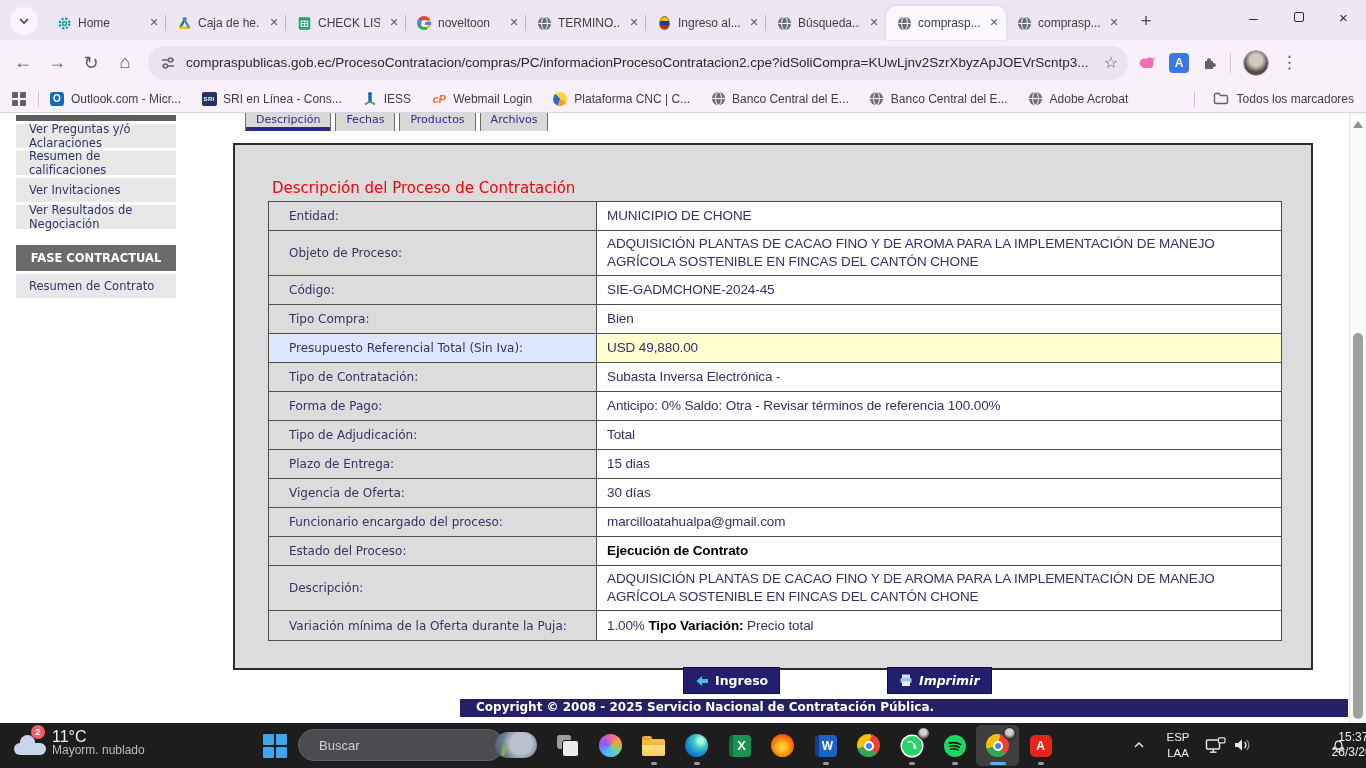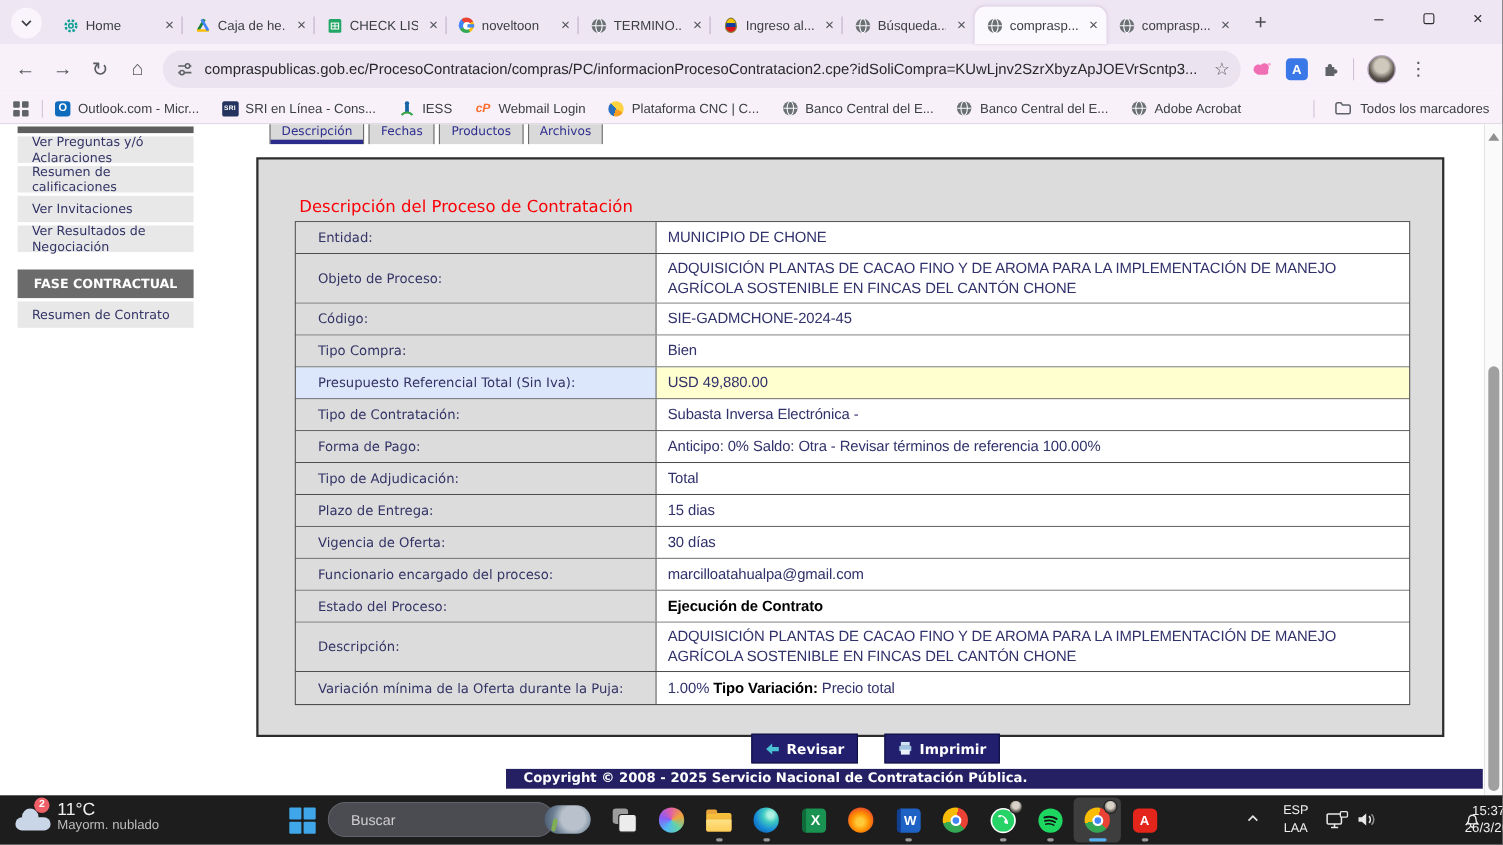--- a/index.html
+++ b/index.html
@@ -70,21 +70,21 @@
   .tlabel{width:328px;background:#dcdcdc;border-right:1px solid #4d4d4d;display:flex;align-items:center;padding:4px 8px 4px 20px;font-family:"DejaVu Sans",sans-serif;font-size:12px;color:#333366;}
   .tvalue{flex:1;background:#ffffff;display:flex;align-items:center;padding:4px 10px;font-size:13.5px;color:#31316b;letter-spacing:-.1px;}
   .tvalue .inner{max-width:640px;line-height:18px;}
   .trow.hl .tlabel{background:#dde7fb;}
   .trow.hl .tvalue{background:#ffffcf;}
   .tvalue.vbold{font-weight:bold;color:#000;}
   .vb{font-weight:bold;color:#000;}
 
   .pbtn{position:absolute;top:554px;height:27px;background:#221f6e;border:1px solid #101043;color:#fff;font-family:"DejaVu Sans",sans-serif;font-weight:bold;font-size:12.5px;display:flex;align-items:center;gap:6px;padding:0 11px;cursor:pointer;}
   .pbtn-regresar{left:683px;}
-  .pbtn-imprimir{left:804px;}
+  .pbtn-imprimir{left:887px;font-style:italic;}
 
   .page-footer{position:absolute;left:460px;top:586px;width:888px;height:18px;background:#252063;color:#fff;font-family:"DejaVu Sans",sans-serif;font-weight:bold;font-size:12px;line-height:17px;padding-left:16px;}
 
   .scrollbar{position:absolute;right:0;top:0;width:17px;height:610px;background:#fafafa;border-left:1px solid #e5e5e5;}
   .sb-up{position:absolute;top:8px;left:3px;width:0;height:0;border-left:5px solid transparent;border-right:5px solid transparent;border-bottom:7px solid #8f8f8f;}
   .sb-thumb{position:absolute;top:220px;left:3px;width:10px;height:386px;background:#a0a0a0;border-radius:5px;}
 
   
   .taskbar{position:absolute;left:0;top:723px;width:1366px;height:45px;background:#1d1d1d;color:#e8e8e8;}
   .weather{position:absolute;left:14px;top:8px;width:36px;height:26px;}
@@ -466,21 +466,21 @@
               <span class="inner"><span>1.00% </span><span class="vb">Tipo Variación:</span><span> Precio total</span></span>
             </div>
           </div>
         </div>
     </div>
 
     <button class="pbtn pbtn-regresar">
       <svg width="14" height="12" viewBox="0 0 14 12">
           <path d="M7 1 L1.5 6 L7 11 L7 8 L13 8 L13 4 L7 4 Z" fill="#49c3d4"></path>
         </svg>
-      <span>Revisar</span>
+      <span>Ingreso</span>
     </button>
     <button class="pbtn pbtn-imprimir">
       <svg width="14" height="13" viewBox="0 0 14 13">
           <rect x="3" y="0.5" width="8" height="3.5" fill="#cfe3f5"></rect>
           <rect x="1.5" y="4" width="11" height="5" rx="1" fill="#9fc2e0"></rect>
           <rect x="3" y="7.5" width="8" height="4.5" fill="#e9f2fb"></rect>
         </svg>
       <span>Imprimir</span>
     </button>
 

